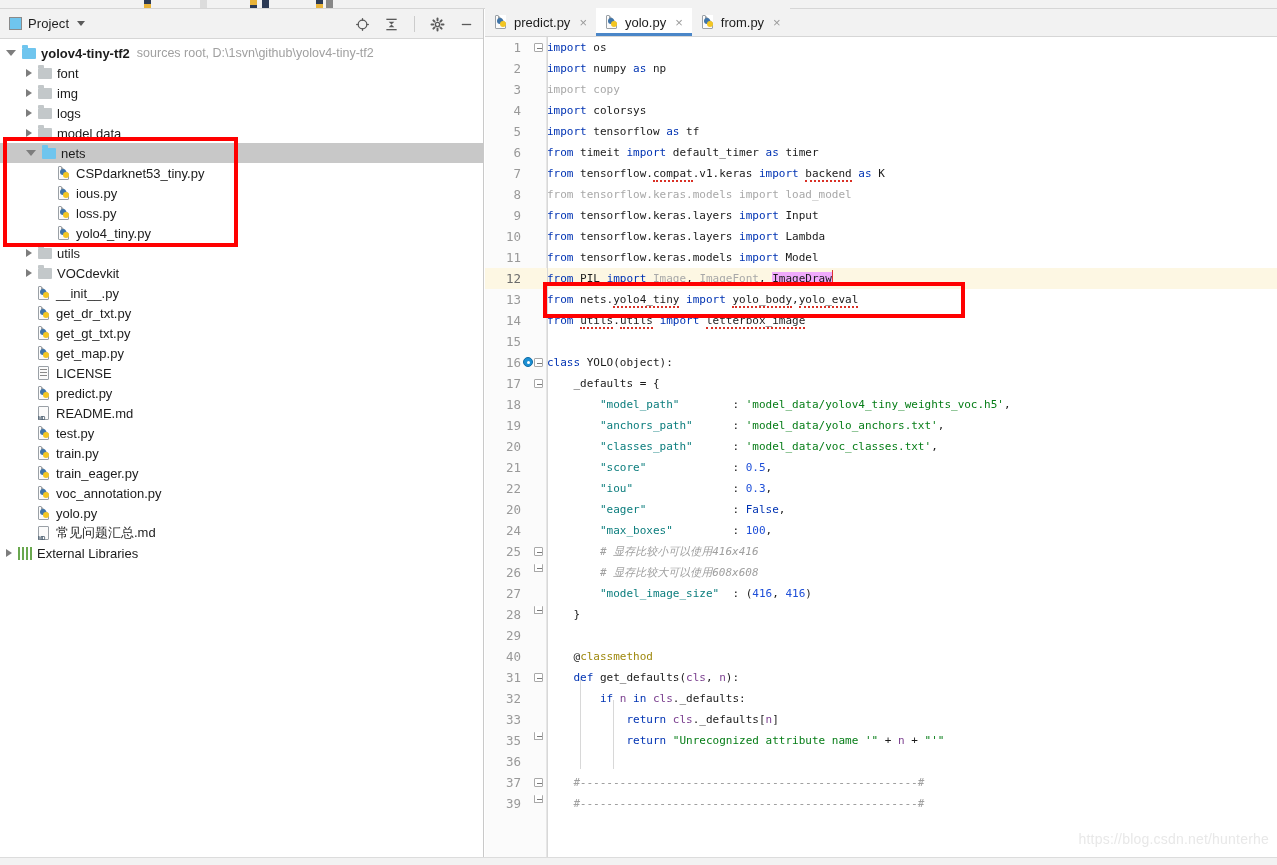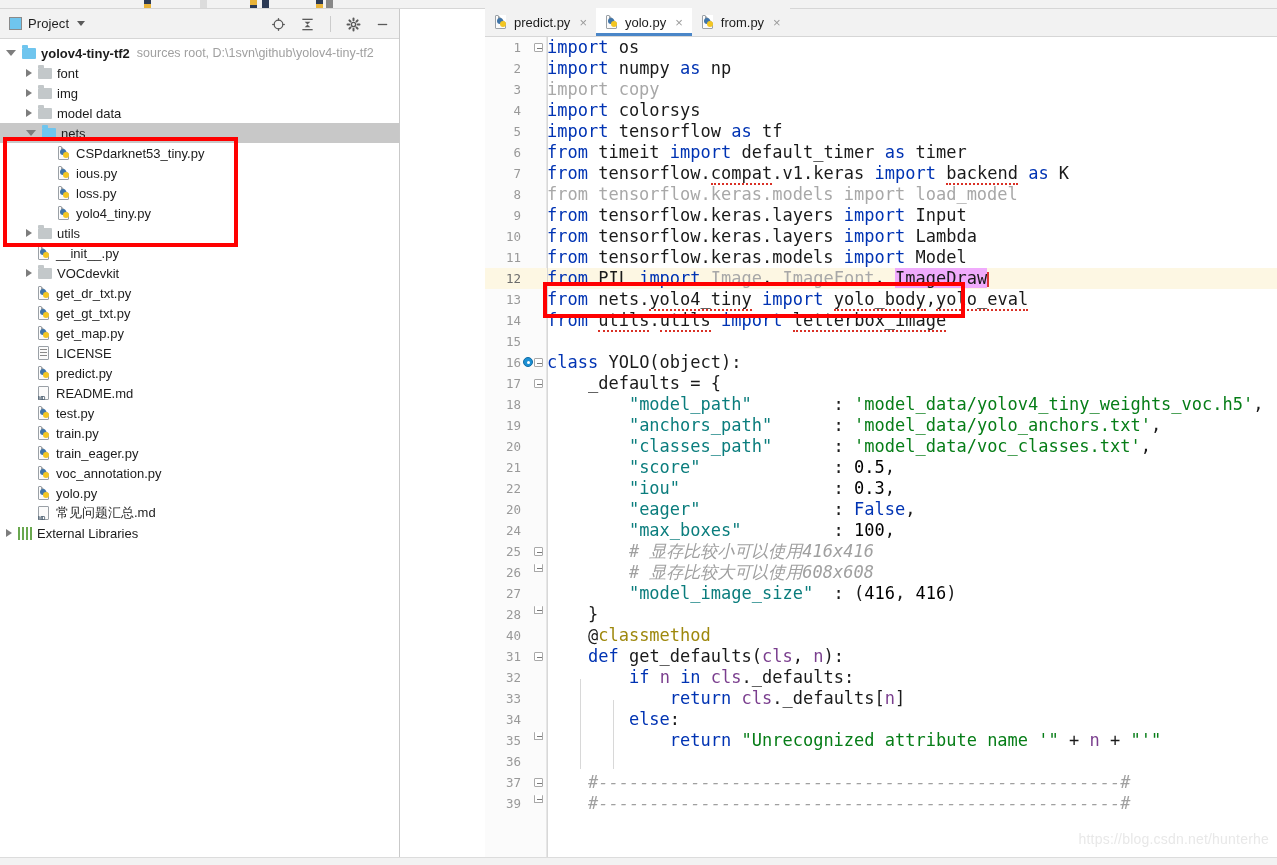--- a/index.html
+++ b/index.html
@@ -19,21 +19,21 @@
   .sliver-glyph { position:absolute; top:0px; width:7px; height:8px; }
   .sg1 { left:144px; background:linear-gradient(#2b3a55 50%,#e8b339 50%); }
   .sg2 { left:200px; background:#dcdcdc; }
   .sg3 { left:250px; background:linear-gradient(#e8b339 60%, #2b3a55 60%); }
   .sg4 { left:262px; background:#2b3a55; }
   .sg5 { left:316px; background:linear-gradient(#2b3a55 50%,#e8b339 50%); }
   .sg6 { left:326px; background:#888; }
 
   
   .project-panel {
-    position:absolute; left:0; top:9px; width:400px; height:856px;
+    position:absolute; left:0; top:9px; width:484px; height:856px;
     background:#ffffff; border-right:1px solid #c9c9c9;
   }
   .project-header {
     position:relative; height:30px; background:#f2f2f2;
     border-bottom:1px solid #d6d6d6; display:flex; align-items:center;
   }
   .ph-left { display:flex; align-items:center; padding-left:9px; gap:6px; }
   .ph-box-icon {
     width:13px; height:13px; border:1.5px solid #8a8a8a; background:#6fc5ee;
     display:inline-block;
@@ -137,21 +137,21 @@
     border-right:1px solid #e6e6e6;
   }
   .lines-col { position:absolute; left:0; top:0; right:0; }
   .ln-row { position:relative; height:21px; line-height:21px; white-space:pre; }
   .ln-row .num {
     position:absolute; left:0; width:36px; text-align:right; color:#999999;
     font-family:"DejaVu Sans Mono", monospace; font-size:12.5px;
   }
   .ln-row .code {
     position:absolute; left:62px; right:0; font-family:"DejaVu Sans Mono", monospace;
-    font-size:17px; color:#1a1a1a; white-space:pre;
+    font-size:11px; color:#1a1a1a; white-space:pre;
   }
   .ln-row.current { background:#fdf7e3; }
   .ln-row.current .num { color:#6b6b6b; }
 
   
   .fold {
     position:absolute; left:49px; top:6px; width:9px; height:9px;
     border:1px solid #a9a9a9; background:#fff; border-radius:1px;
   }
   .fold::after{ content:""; position:absolute; left:1.5px; top:3.5px; width:5px;height:1px;background:#7a7a7a; }
@@ -163,21 +163,21 @@
   .runmark::after{
     content:""; position:absolute; left:3px; top:3px; width:3px;height:3px;border-radius:50%;
     background:#ffffff;
   }
   .indent-guide { position:absolute; width:1px; background:#d8d8d8; }
 
   
   .kw { color:#0033b3; font-weight:normal; }
   .gray { color:#a8a8a8; }
   .str { color:#067d17; }
-  .num2 { color:#000000; }
+  .num2 { color:#1d4ed8; }
   .attr { color:#0b7d7d; }
   .deco { color:#9e880d; }
   .cmt { color:#a0a0a0; font-style:italic; }
   .param { color:#7a3e8e; }
   .sel { background:#f0abfc; }
   .caret { display:inline-block; width:1.5px; height:15px; background:#d33; vertical-align:-3px; }
   .err { border-bottom:2px dotted #d93025; }
 
   
   .annot {
@@ -280,20 +280,27 @@
           <span class="arrow"></span>
           <span style="display:inline-block;width:6px"></span>
           <span class="folder"></span>
           <span class="tlabel">img</span>
         </div>
         <div class="trow">
           <span style="display:inline-block;width:26px"></span>
           <span class="arrow"></span>
           <span style="display:inline-block;width:6px"></span>
           <span class="folder"></span>
+          <span class="tlabel">logs</span>
+        </div>
+        <div class="trow">
+          <span style="display:inline-block;width:26px"></span>
+          <span class="arrow"></span>
+          <span style="display:inline-block;width:6px"></span>
+          <span class="folder"></span>
           <span class="tlabel">model data</span>
         </div>
         <div class="trow selected">
           <span style="display:inline-block;width:26px"></span>
           <span class="arrow open"></span>
           <span style="display:inline-block;width:6px"></span>
           <span class="folder blue"></span>
           <span class="tlabel">nets</span>
         </div>
         <div class="trow">
@@ -342,35 +349,35 @@
         </div>
         <div class="trow">
           <span style="display:inline-block;width:26px"></span>
           <span class="arrow"></span>
           <span style="display:inline-block;width:6px"></span>
           <span class="folder"></span>
           <span class="tlabel">utils</span>
         </div>
         <div class="trow">
           <span style="display:inline-block;width:26px"></span>
-          <span class="arrow blank"></span>
-          <span style="display:inline-block;width:6px"></span>
-          <span class="pyfile">
-            <span class="sheet"></span>
-            <span class="pyb"></span>
-            <span class="pyy"></span>
-          </span>
-          <span class="tlabel">__init__.py</span>
-        </div>
-        <div class="trow">
-          <span style="display:inline-block;width:26px"></span>
           <span class="arrow"></span>
           <span style="display:inline-block;width:6px"></span>
           <span class="folder"></span>
           <span class="tlabel">VOCdevkit</span>
+        </div>
+        <div class="trow">
+          <span style="display:inline-block;width:26px"></span>
+          <span class="arrow blank"></span>
+          <span style="display:inline-block;width:6px"></span>
+          <span class="pyfile">
+            <span class="sheet"></span>
+            <span class="pyb"></span>
+            <span class="pyy"></span>
+          </span>
+          <span class="tlabel">__init__.py</span>
         </div>
         <div class="trow">
           <span style="display:inline-block;width:26px"></span>
           <span class="arrow blank"></span>
           <span style="display:inline-block;width:6px"></span>
           <span class="pyfile">
             <span class="sheet"></span>
             <span class="pyb"></span>
             <span class="pyy"></span>
           </span>
@@ -558,25 +565,25 @@
           <div class="ln-row"><span class="num">19</span><span class="code">        <span class="attr">"anchors_path"</span>      : <span class="str">'model_data/yolo_anchors.txt'</span>,</span></div>
           <div class="ln-row"><span class="num">20</span><span class="code">        <span class="attr">"classes_path"</span>      : <span class="str">'model_data/voc_classes.txt'</span>,</span></div>
           <div class="ln-row"><span class="num">21</span><span class="code">        <span class="attr">"score"</span>             : <span class="num2">0.5</span>,</span></div>
           <div class="ln-row"><span class="num">22</span><span class="code">        <span class="attr">"iou"</span>               : <span class="num2">0.3</span>,</span></div>
           <div class="ln-row"><span class="num">20</span><span class="code">        <span class="attr">"eager"</span>             : <span class="kw">False</span>,</span></div>
           <div class="ln-row"><span class="num">24</span><span class="code">        <span class="attr">"max_boxes"</span>         : <span class="num2">100</span>,</span></div>
           <div class="ln-row"><span class="num">25</span><span class="fold"></span><span class="code">        <span class="cmt"># 显存比较小可以使用416x416</span></span></div>
           <div class="ln-row"><span class="num">26</span><span class="fold end"></span><span class="code">        <span class="cmt"># 显存比较大可以使用608x608</span></span></div>
           <div class="ln-row"><span class="num">27</span><span class="code">        <span class="attr">"model_image_size"</span>  : (<span class="num2">416</span>, <span class="num2">416</span>)</span></div>
           <div class="ln-row"><span class="num">28</span><span class="fold end"></span><span class="code">    }</span></div>
+          <div class="ln-row"><span class="num">29</span><span class="code"></span></div>
           <div class="ln-row"><span class="num">40</span><span class="code">    @<span class="deco">classmethod</span></span></div>
           <div class="ln-row"><span class="num">31</span><span class="fold"></span><span class="code">    <span class="kw">def</span> get_defaults(<span class="param">cls</span>, <span class="param">n</span>):</span></div>
           <div class="ln-row"><span class="num">32</span><span class="code">        <span class="kw">if</span> <span class="param">n</span> <span class="kw">in</span> <span class="param">cls</span>._defaults:</span></div>
           <div class="ln-row"><span class="num">33</span><span class="code">            <span class="kw">return</span> <span class="param">cls</span>._defaults[<span class="param">n</span>]</span></div>
-          <div class="ln-row"><span class="num">34</span><span class="code">        <span class="kw">else</span>:</span></div>
           <div class="ln-row"><span class="num">35</span><span class="fold end"></span><span class="code">            <span class="kw">return</span> <span class="str">"Unrecognized attribute name '"</span> + <span class="param">n</span> + <span class="str">"'"</span></span></div>
           <div class="ln-row"><span class="num">36</span><span class="code"></span></div>
           <div class="ln-row"><span class="num">37</span><span class="fold"></span><span class="code">    <span class="cmt">#---------------------------------------------------#</span></span></div>
           <div class="ln-row"><span class="num">39</span><span class="fold end"></span><span class="code">    <span class="cmt">#---------------------------------------------------#</span></span></div>
         </div>
     <div class="indent-guide" style="left: 95px; top: 642px; height: 90px;"></div>
         <div class="indent-guide" style="left: 128px; top: 663px; height: 69px;"></div>
         <div class="indent-guide" style="left: 62px; top: 0px; height: 828px;"></div>
       </div>
   </div>

